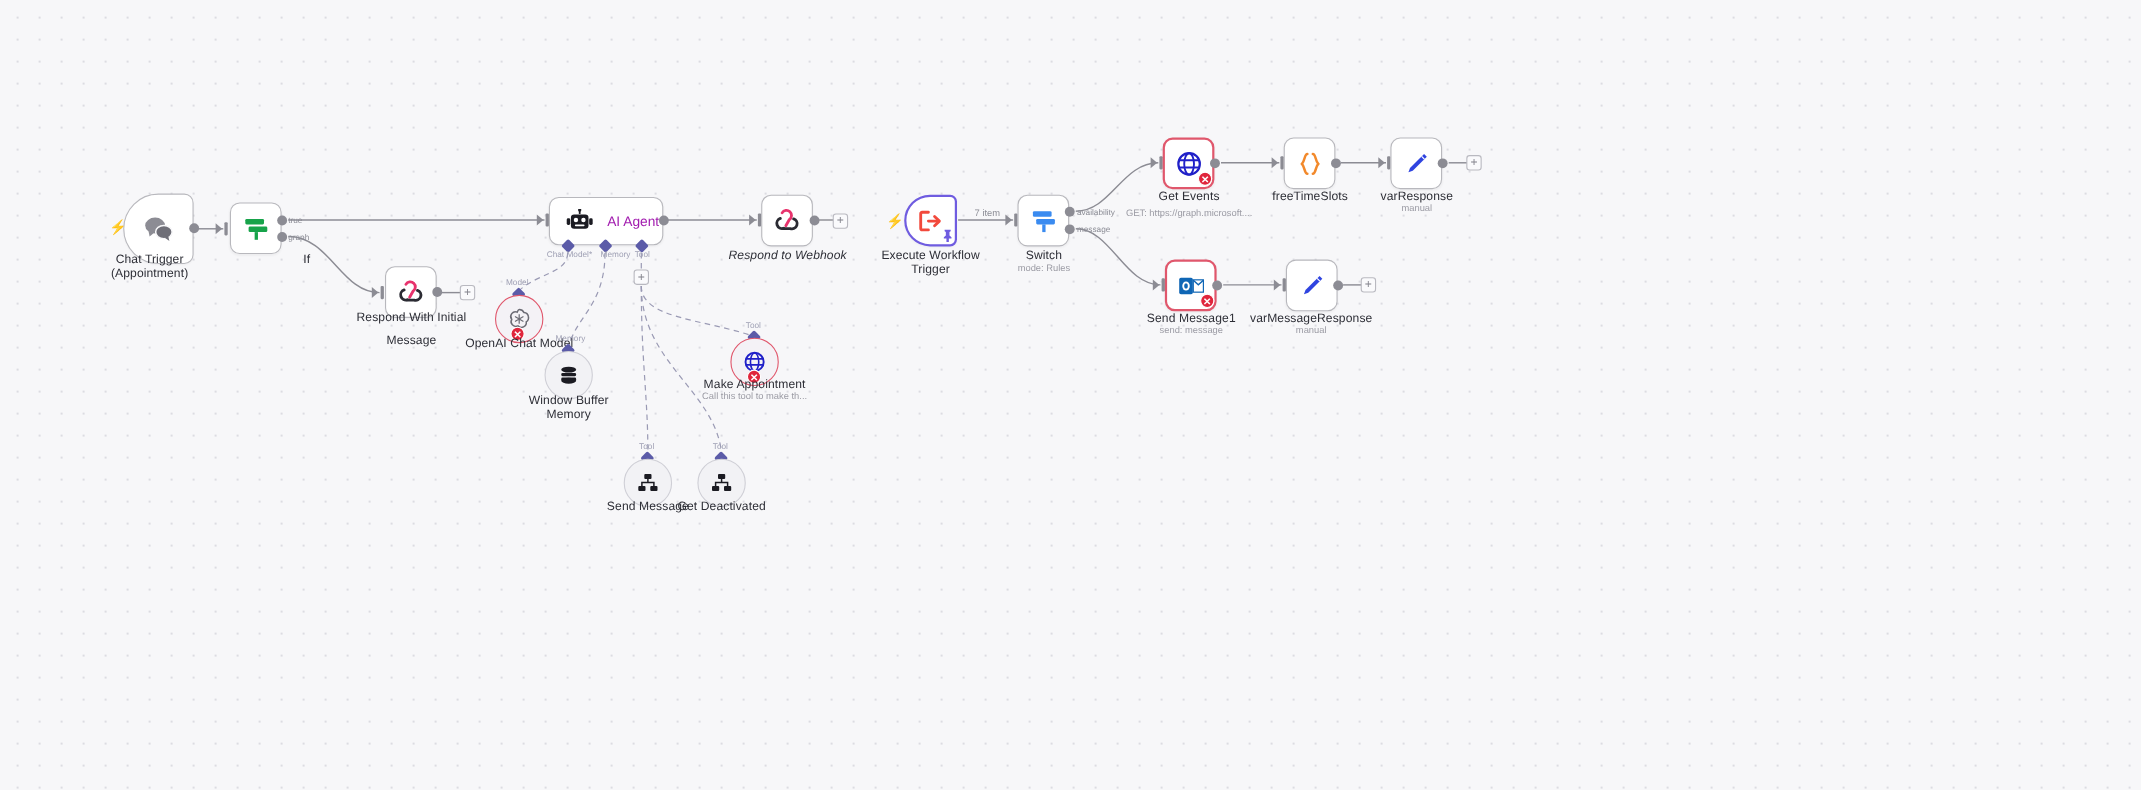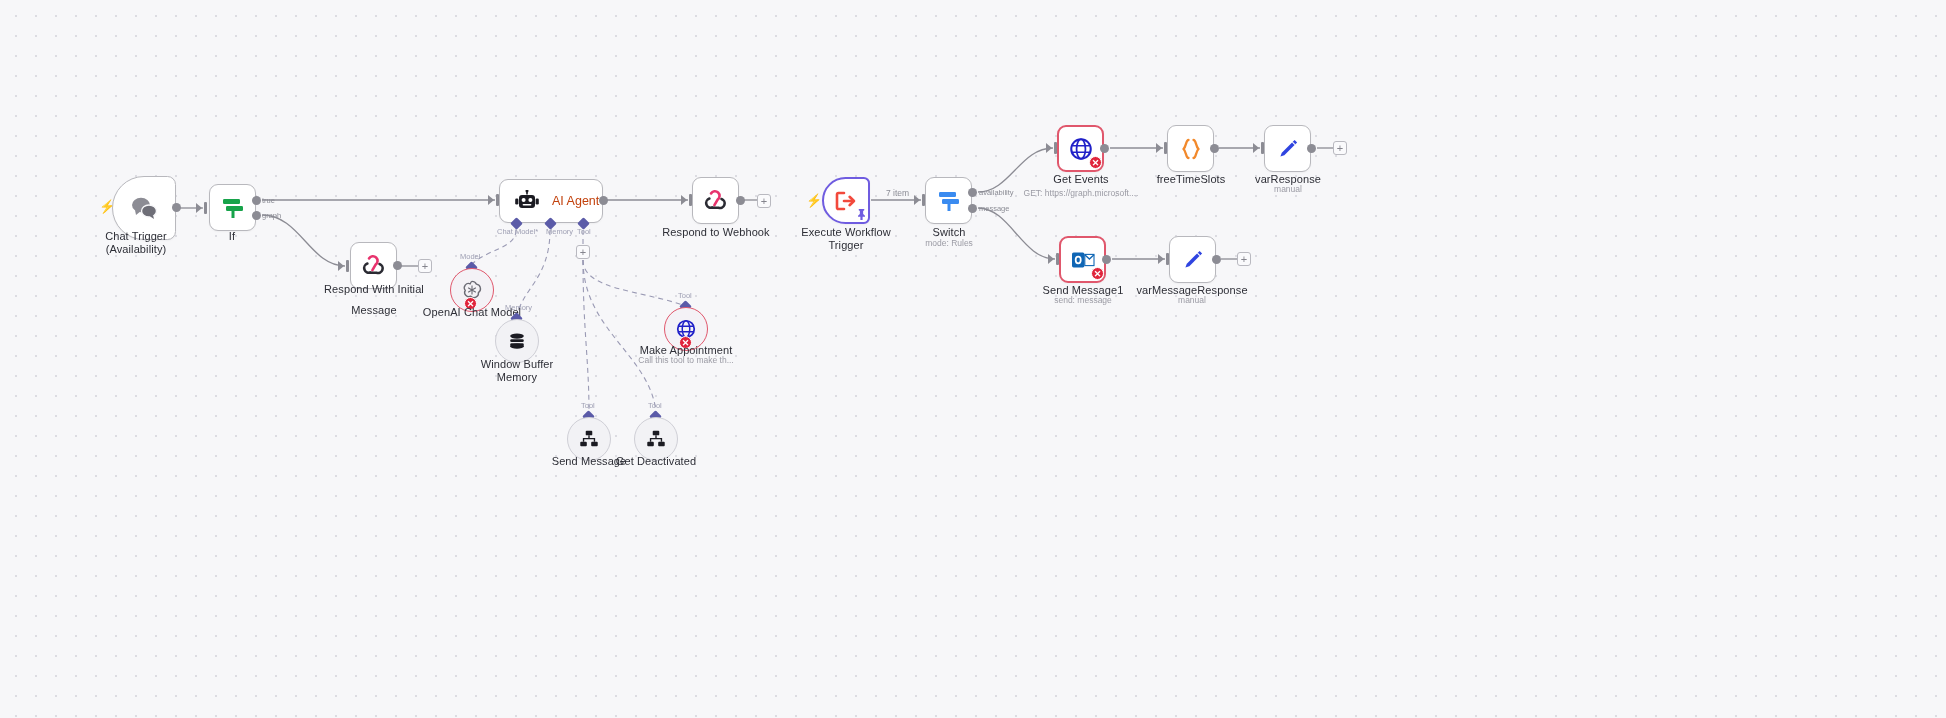--- a/index.html
+++ b/index.html
@@ -57,21 +57,21 @@
     letter-spacing:.1px;
   }
   .nsub{
     position:absolute;
     text-align:center;
     font-size:8.5px;
     color:#9b9ba4;
     line-height:11px;
     white-space:nowrap;
   }
-  .ntitle-inline{font-size:12.5px;color:#c2410c;white-space:nowrap;}
+  .ntitle-inline{font-size:12.5px;color:#a21caf;white-space:nowrap;}
 
   
   .port-out{
     position:absolute;width:9px;height:9px;border-radius:50%;
     background:#8c8c94;
   }
   .port-in{
     position:absolute;width:0;height:0;
     border-top:5px solid transparent;border-bottom:5px solid transparent;
     border-left:6px solid #8c8c94;
@@ -158,40 +158,40 @@
       <svg width="30" height="26" viewBox="0 0 30 26">
         <ellipse cx="12" cy="10" rx="9" ry="7.2" fill="#8c8c94"></ellipse>
         <path d="M6 15 L7 20 L12 16 Z" fill="#8c8c94"></path>
         <ellipse cx="20" cy="16" rx="7.5" ry="6" fill="#6e6e77" stroke="#f7f7f9" stroke-width="1.4"></ellipse>
         <path d="M24 20 L25 24 L20.5 21 Z" fill="#6e6e77"></path>
       </svg>
     </span>
   </div>
   <div class="port-out" style="left:172px;top:203px;"></div>
   <div class="nlabel" style="left:72px;top:230px;width:128px;">Chat Trigger</div>
-  <div class="nlabel" style="left:72px;top:243px;width:128px;">(Availability)</div>
+  <div class="nlabel" style="left:72px;top:243px;width:128px;">(Appointment)</div>
 </div>
 
 <div class="node">
   <div class="port-in" style="left:196px;top:203px;"></div>
   <div class="port-in-bar" style="left:204px;top:202px;"></div>
   <div class="nbox" style="left:209px;top:184px;width:47px;height:47px;">
     <span>
       <svg width="26" height="24" viewBox="0 0 26 24">
         <rect x="3" y="3" width="17" height="5" rx="1.2" fill="#17a34a"></rect>
         <rect x="6" y="10" width="17" height="5" rx="1.2" fill="#17a34a"></rect>
         <rect x="11.5" y="15" width="3" height="7" fill="#17a34a"></rect>
       </svg>
     </span>
   </div>
   <div class="port-out" style="left:252px;top:196px;"></div>
   <div class="port-lbl dark" style="left:262px;top:196px;">true</div>
   <div class="port-out" style="left:252px;top:211px;"></div>
   <div class="port-lbl dark" style="left:262px;top:211px;">graph</div>
-  <div class="nlabel" style="left:182px;top:230px;width:100px;">If</div>
+  <div class="nlabel" style="left:182px;top:230px;width:100px;text-align:right;">If</div>
 </div>
 
 <div class="node">
   <div class="port-in" style="left:338px;top:261px;"></div>
   <div class="port-in-bar" style="left:346px;top:260px;"></div>
   <div class="nbox" style="left:350px;top:242px;width:47px;height:47px;">
     <span>
       <svg width="26" height="26" viewBox="0 0 26 26">
         <path d="M8 5.5 A4.6 4.6 0 1 1 14.6 11.6 L11.4 17.2" fill="none" stroke="#e8336d" stroke-width="2.6" stroke-linecap="round"></path>
         <path d="M18.5 11 A4.6 4.6 0 1 1 15.5 19.8 L8.8 19.8" fill="none" stroke="#2b2b33" stroke-width="2.6" stroke-linecap="round"></path>
@@ -324,21 +324,21 @@
     <span>
       <svg width="26" height="26" viewBox="0 0 26 26">
         <path d="M8 5.5 A4.6 4.6 0 1 1 14.6 11.6 L11.4 17.2" fill="none" stroke="#e8336d" stroke-width="2.6" stroke-linecap="round"></path>
         <path d="M18.5 11 A4.6 4.6 0 1 1 15.5 19.8 L8.8 19.8" fill="none" stroke="#2b2b33" stroke-width="2.6" stroke-linecap="round"></path>
         <path d="M9.4 19.5 A4.6 4.6 0 1 1 6.4 10.6" fill="none" stroke="#2b2b33" stroke-width="2.6" stroke-linecap="round"></path>
       </svg>
     </span>
   </div>
   <div class="port-out" style="left:736px;top:196px;"></div>
   <div class="plus-btn" style="left:757px;top:194px;">+</div>
-  <div class="nlabel" style="left:655px;top:226px;width:122px;">Respond to Webhook</div>
+  <div class="nlabel" style="left:655px;top:226px;width:122px;font-style:italic;">Respond to Webhook</div>
 </div>
 
 <div class="node">
   <div class="bolt" style="left:806px;top:194px;">⚡</div>
   <div class="nbox trigger pinned" style="left:822px;top:177px;width:48px;height:47px;">
     <span>
       <svg width="26" height="24" viewBox="0 0 26 24">
         <path d="M11 4 H5.5 A1.6 1.6 0 0 0 4 5.6 V18.4 A1.6 1.6 0 0 0 5.5 20 H11" fill="none" stroke="#f2493c" stroke-width="2.6" stroke-linecap="round"></path>
         <path d="M11 12 H20" stroke="#f2493c" stroke-width="2.6" stroke-linecap="round"></path>
         <path d="M16.6 7.8 L21 12 L16.6 16.2" fill="none" stroke="#f2493c" stroke-width="2.6" stroke-linecap="round" stroke-linejoin="round"></path>

